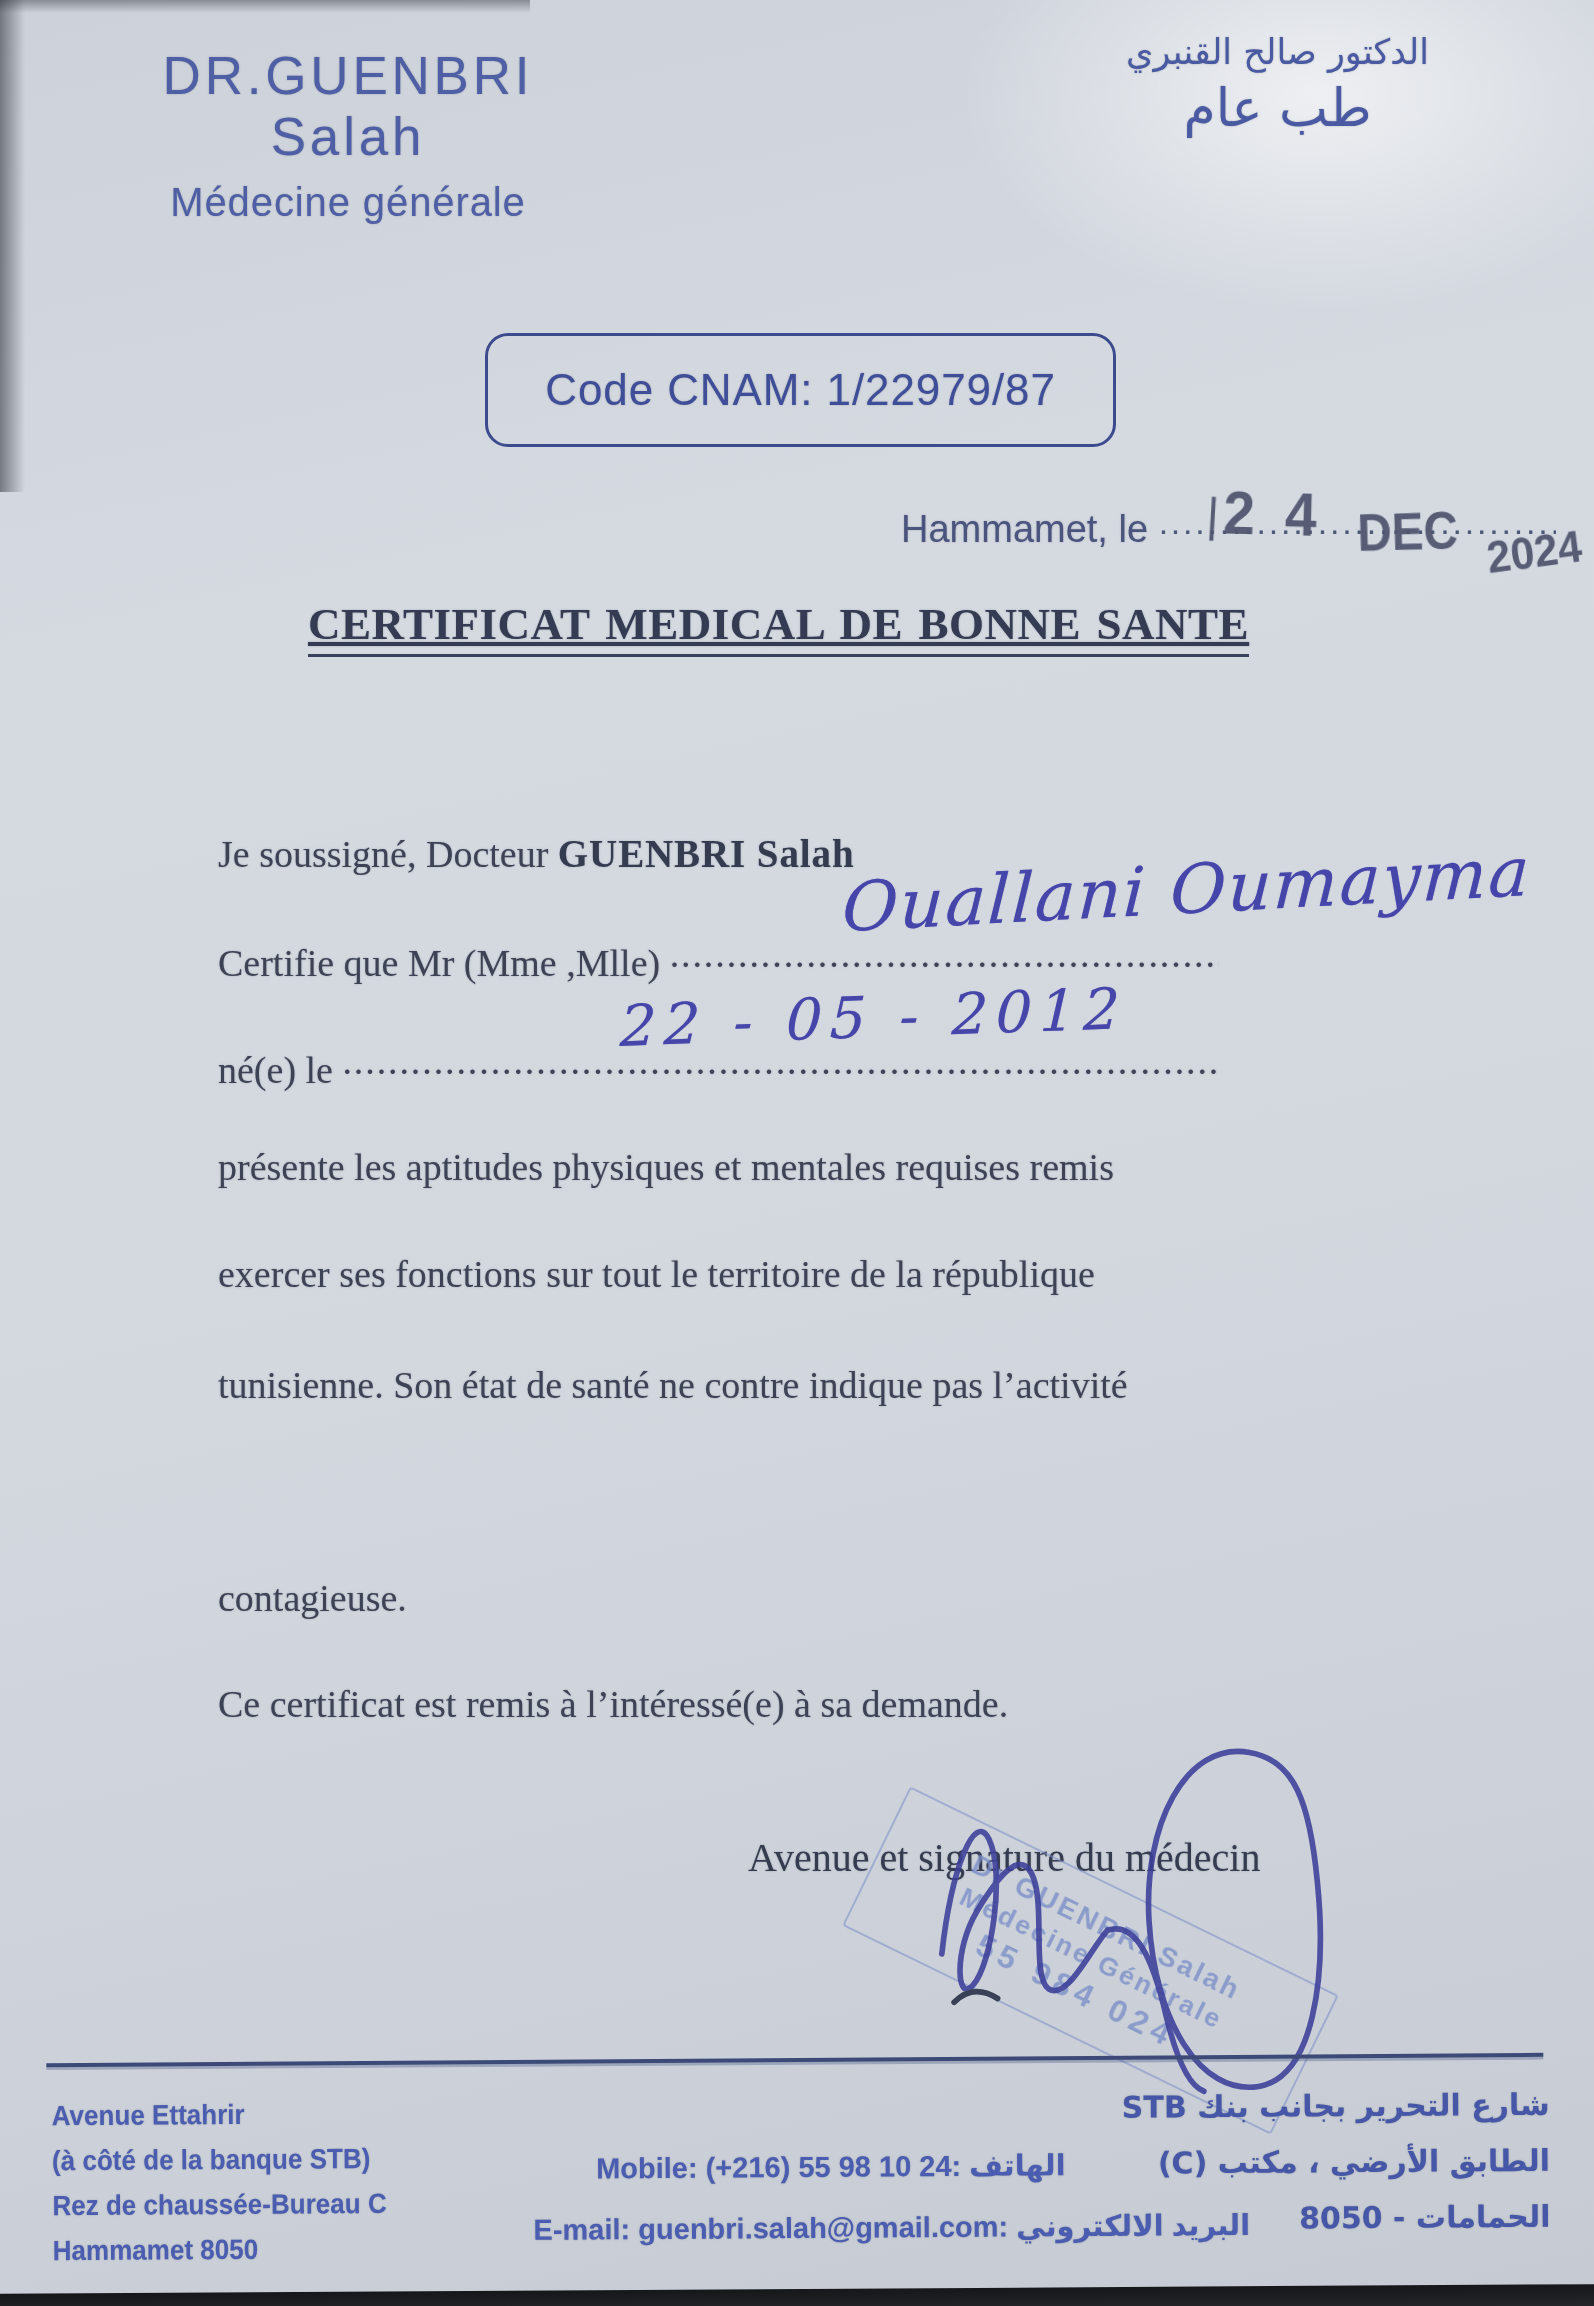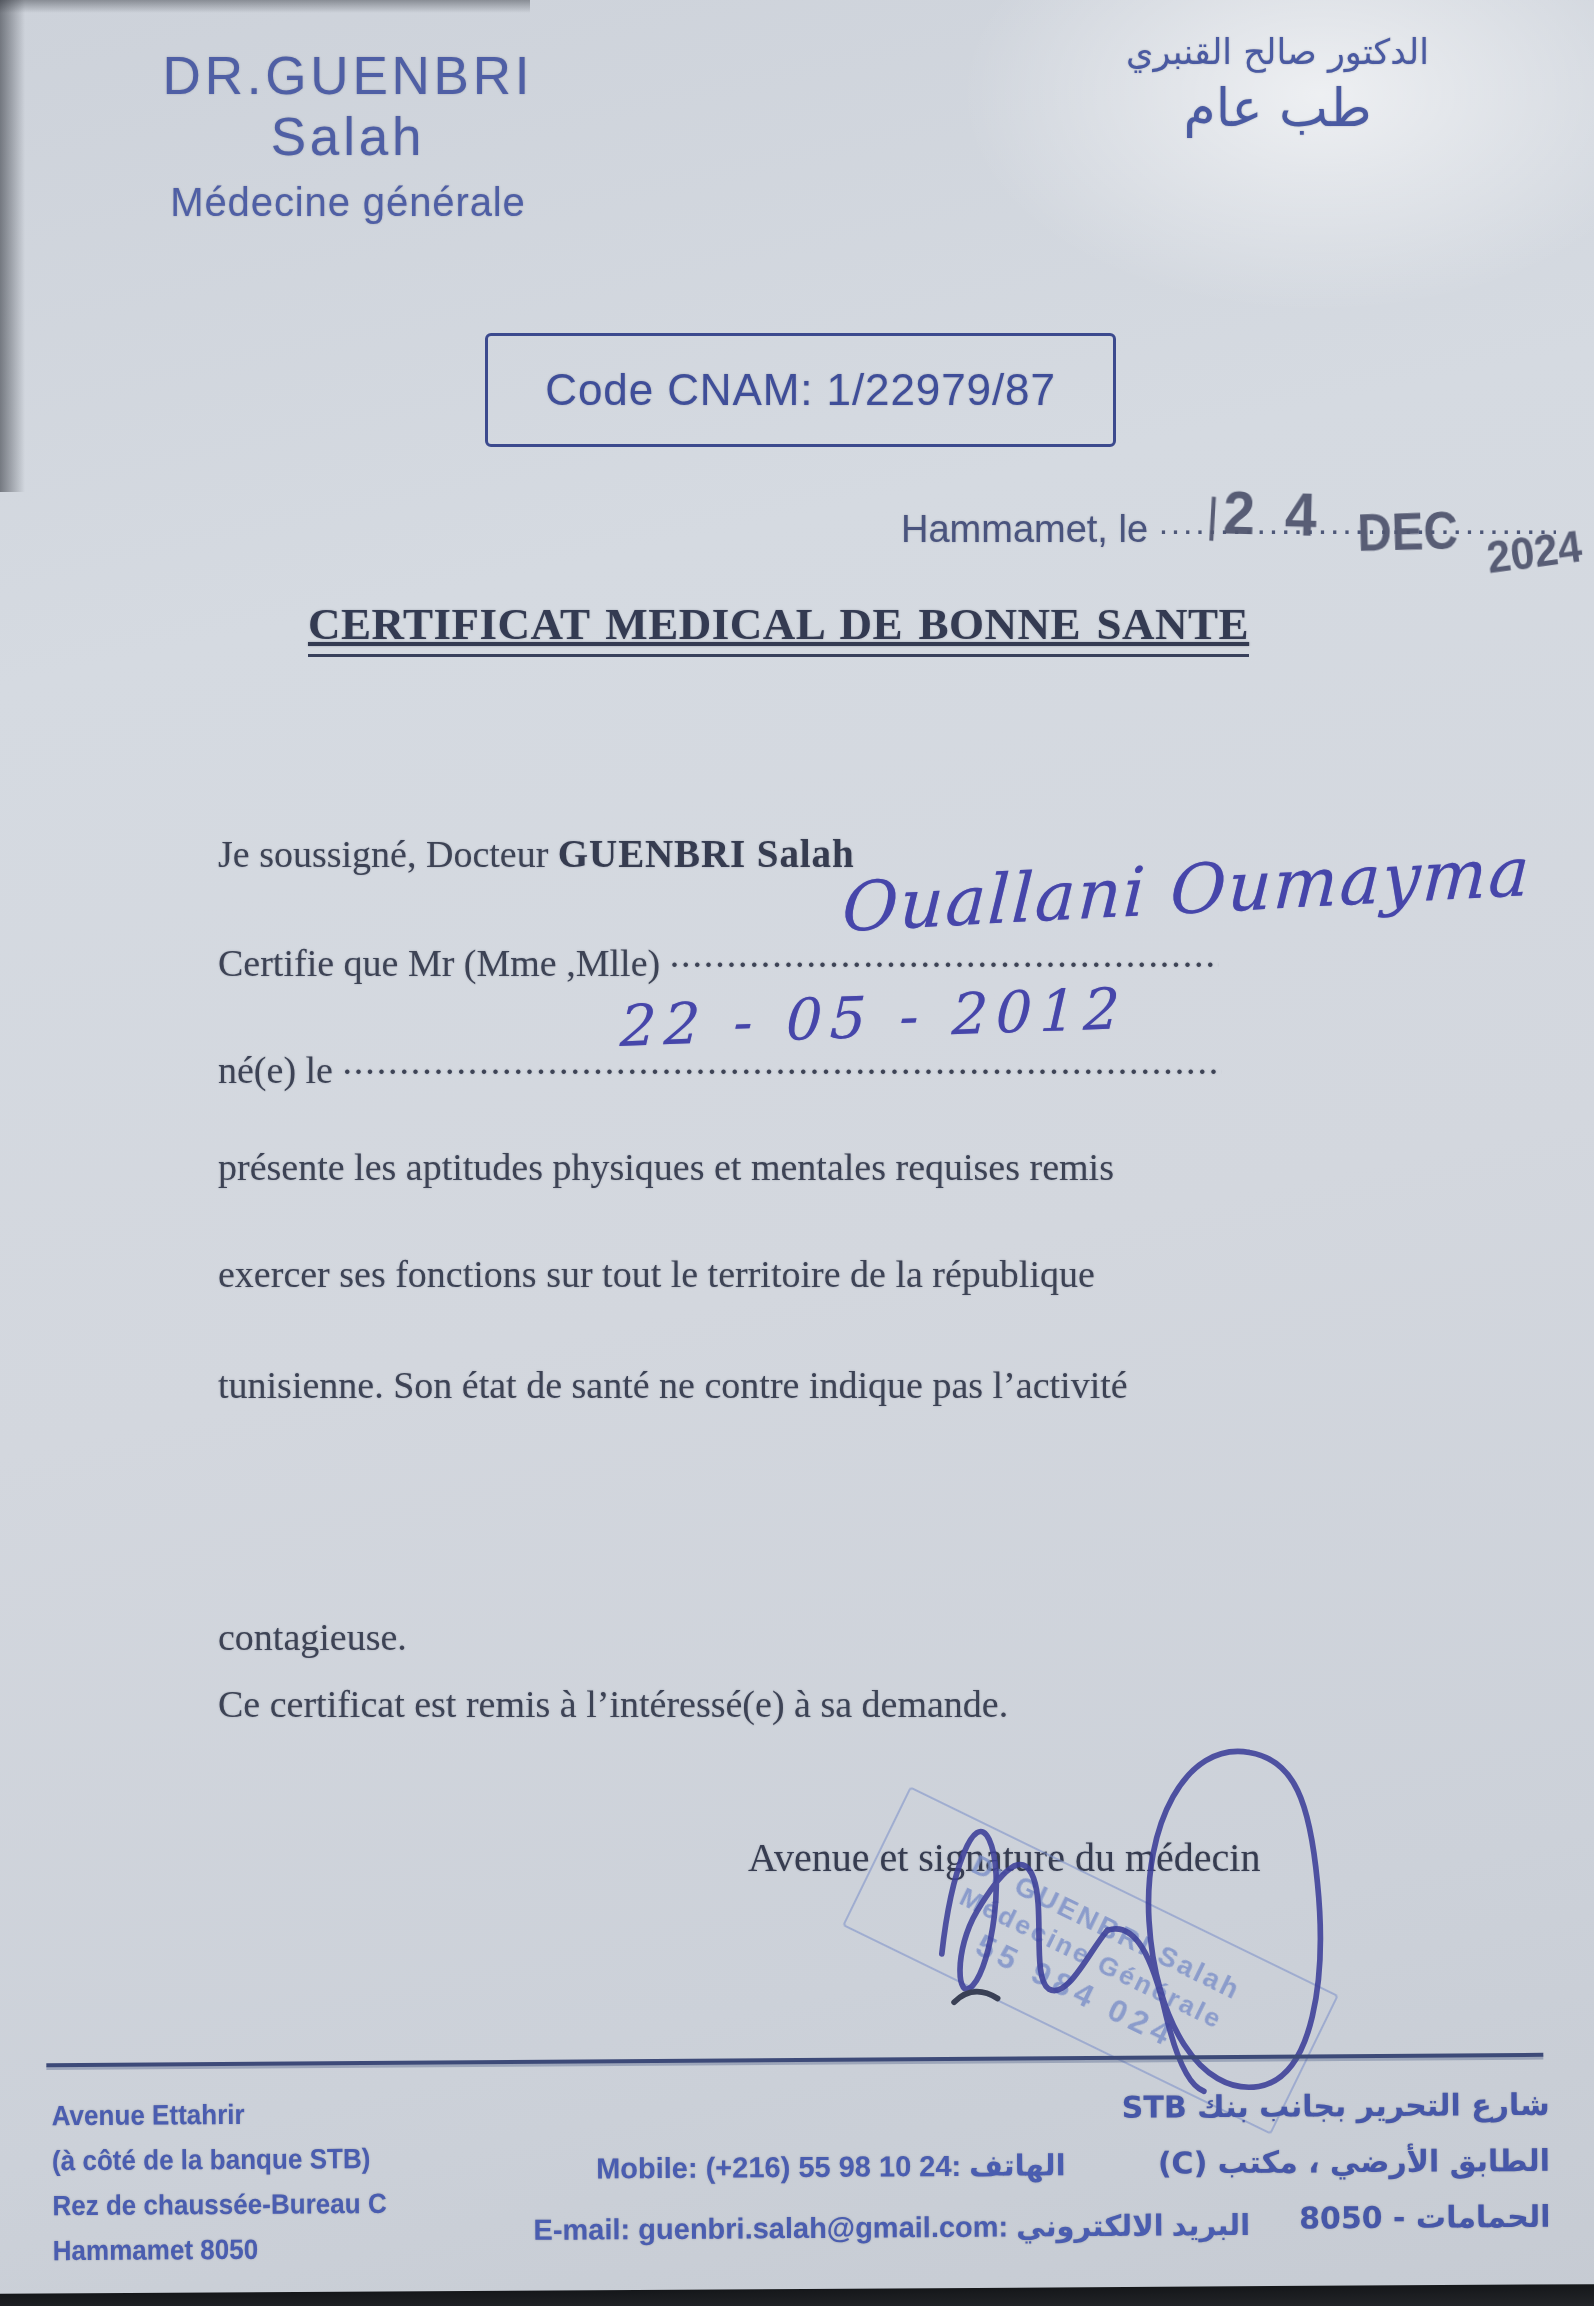--- a/index.html
+++ b/index.html
@@ -16,21 +16,21 @@
   .corner-light{right:-85px;top:-123px;width:719px;height:435px;background:radial-gradient(closest-side,rgba(255,255,255,.62),rgba(255,255,255,0));}
   .bottom-band{left:-11.4px;bottom:-8.5px;width:1618px;height:25.6px;background:linear-gradient(#15171a,#26282c);transform:rotate(-0.35deg);}
   
   .hdr-fr{left:90px;top:45px;width:516px;text-align:center;color:#4f5fa5;}
   .hdr-fr .name{font-size:53px;letter-spacing:3.8px;}
   .hdr-fr .spec{font-size:40px;letter-spacing:0.9px;margin-top:13.2px;}
   .hdr-ar{left:1036px;top:32px;width:483px;text-align:center;color:#4a5aa2;font-family:"DejaVu Sans",sans-serif;}
   .hdr-ar .name{font-size:35px;}
   .hdr-ar .spec{font-size:52px;margin-top:5.7px;}
   
-  .cnam-box{left:485px;top:333px;width:625px;height:108px;border:3.8px solid #3c4a8e;border-radius:6px;
+  .cnam-box{left:485px;top:333px;width:625px;height:108px;border:3.8px solid #3c4a8e;border-radius:23px;
     display:flex;align-items:center;justify-content:center;color:#3f4e99;font-size:44px;letter-spacing:0.9px;}
   
   .dateline{left:901px;top:503px;color:#4a547e;font-size:38px;white-space:nowrap;}
   .date-dots{display:inline-block;width:397px;overflow:hidden;vertical-align:baseline;letter-spacing:2.8px;font-size:34px;color:#4e5878;}
   .date-stamp{left:1211px;top:481px;color:#51566f;font-weight:bold;white-space:nowrap;transform:rotate(1.5deg);opacity:.94;filter:blur(0.3px);}
   .date-stamp .bar{display:inline-block;width:3.8px;height:44px;background:#51566f;transform:rotate(2deg) translateY(7.6px);margin-right:3.8px;}
   .date-stamp .day{display:inline-block;font-size:62px;letter-spacing:7.6px;transform:scaleX(.92);}
   .date-stamp .month{display:inline-block;font-size:53px;margin-left:24.6px;transform:translateY(11.4px) rotate(-3deg) scaleX(.9);}
   .date-stamp .year{display:inline-block;font-size:45px;margin-left:21px;transform:translateY(25.6px) rotate(-9deg) scaleX(.95);}
   
@@ -105,21 +105,21 @@
   <div class="hand hand-name">Ouallani Oumayma</div>
 
   <div class="abs bline soft" style="top:1039px;">
     <span>né(e) le </span><span class="dots born-dots">..........................................................................................</span>
   </div>
   <div class="hand hand-date">22 - 05 - 2012</div>
 
   <div class="abs bline soft" style="top:1145px;">présente les aptitudes physiques et mentales requises remis</div>
   <div class="abs bline soft" style="top:1363px;">tunisienne. Son état de santé ne contre indique pas l’activité</div>
   <div class="abs bline soft" style="top:1252px;">exercer ses fonctions sur tout le territoire de la république</div>
-  <div class="abs bline soft" style="top:1576px;margin-top:39px;">contagieuse.</div>
+  <div class="abs bline soft" style="top:1576px;">contagieuse.</div>
   <div class="abs bline soft" style="top:1682px;">Ce certificat est remis à l’intéressé(e) à sa demande.</div>
 
   <div class="abs caption soft">Avenue et signature du médecin</div>
 
   <div class="abs stamp-box">
     <div class="l1">Dr GUENBRI Salah</div>
     <div class="l2">Médecine Générale</div>
     <div class="l3">55 984 024</div>
   </div>
 

